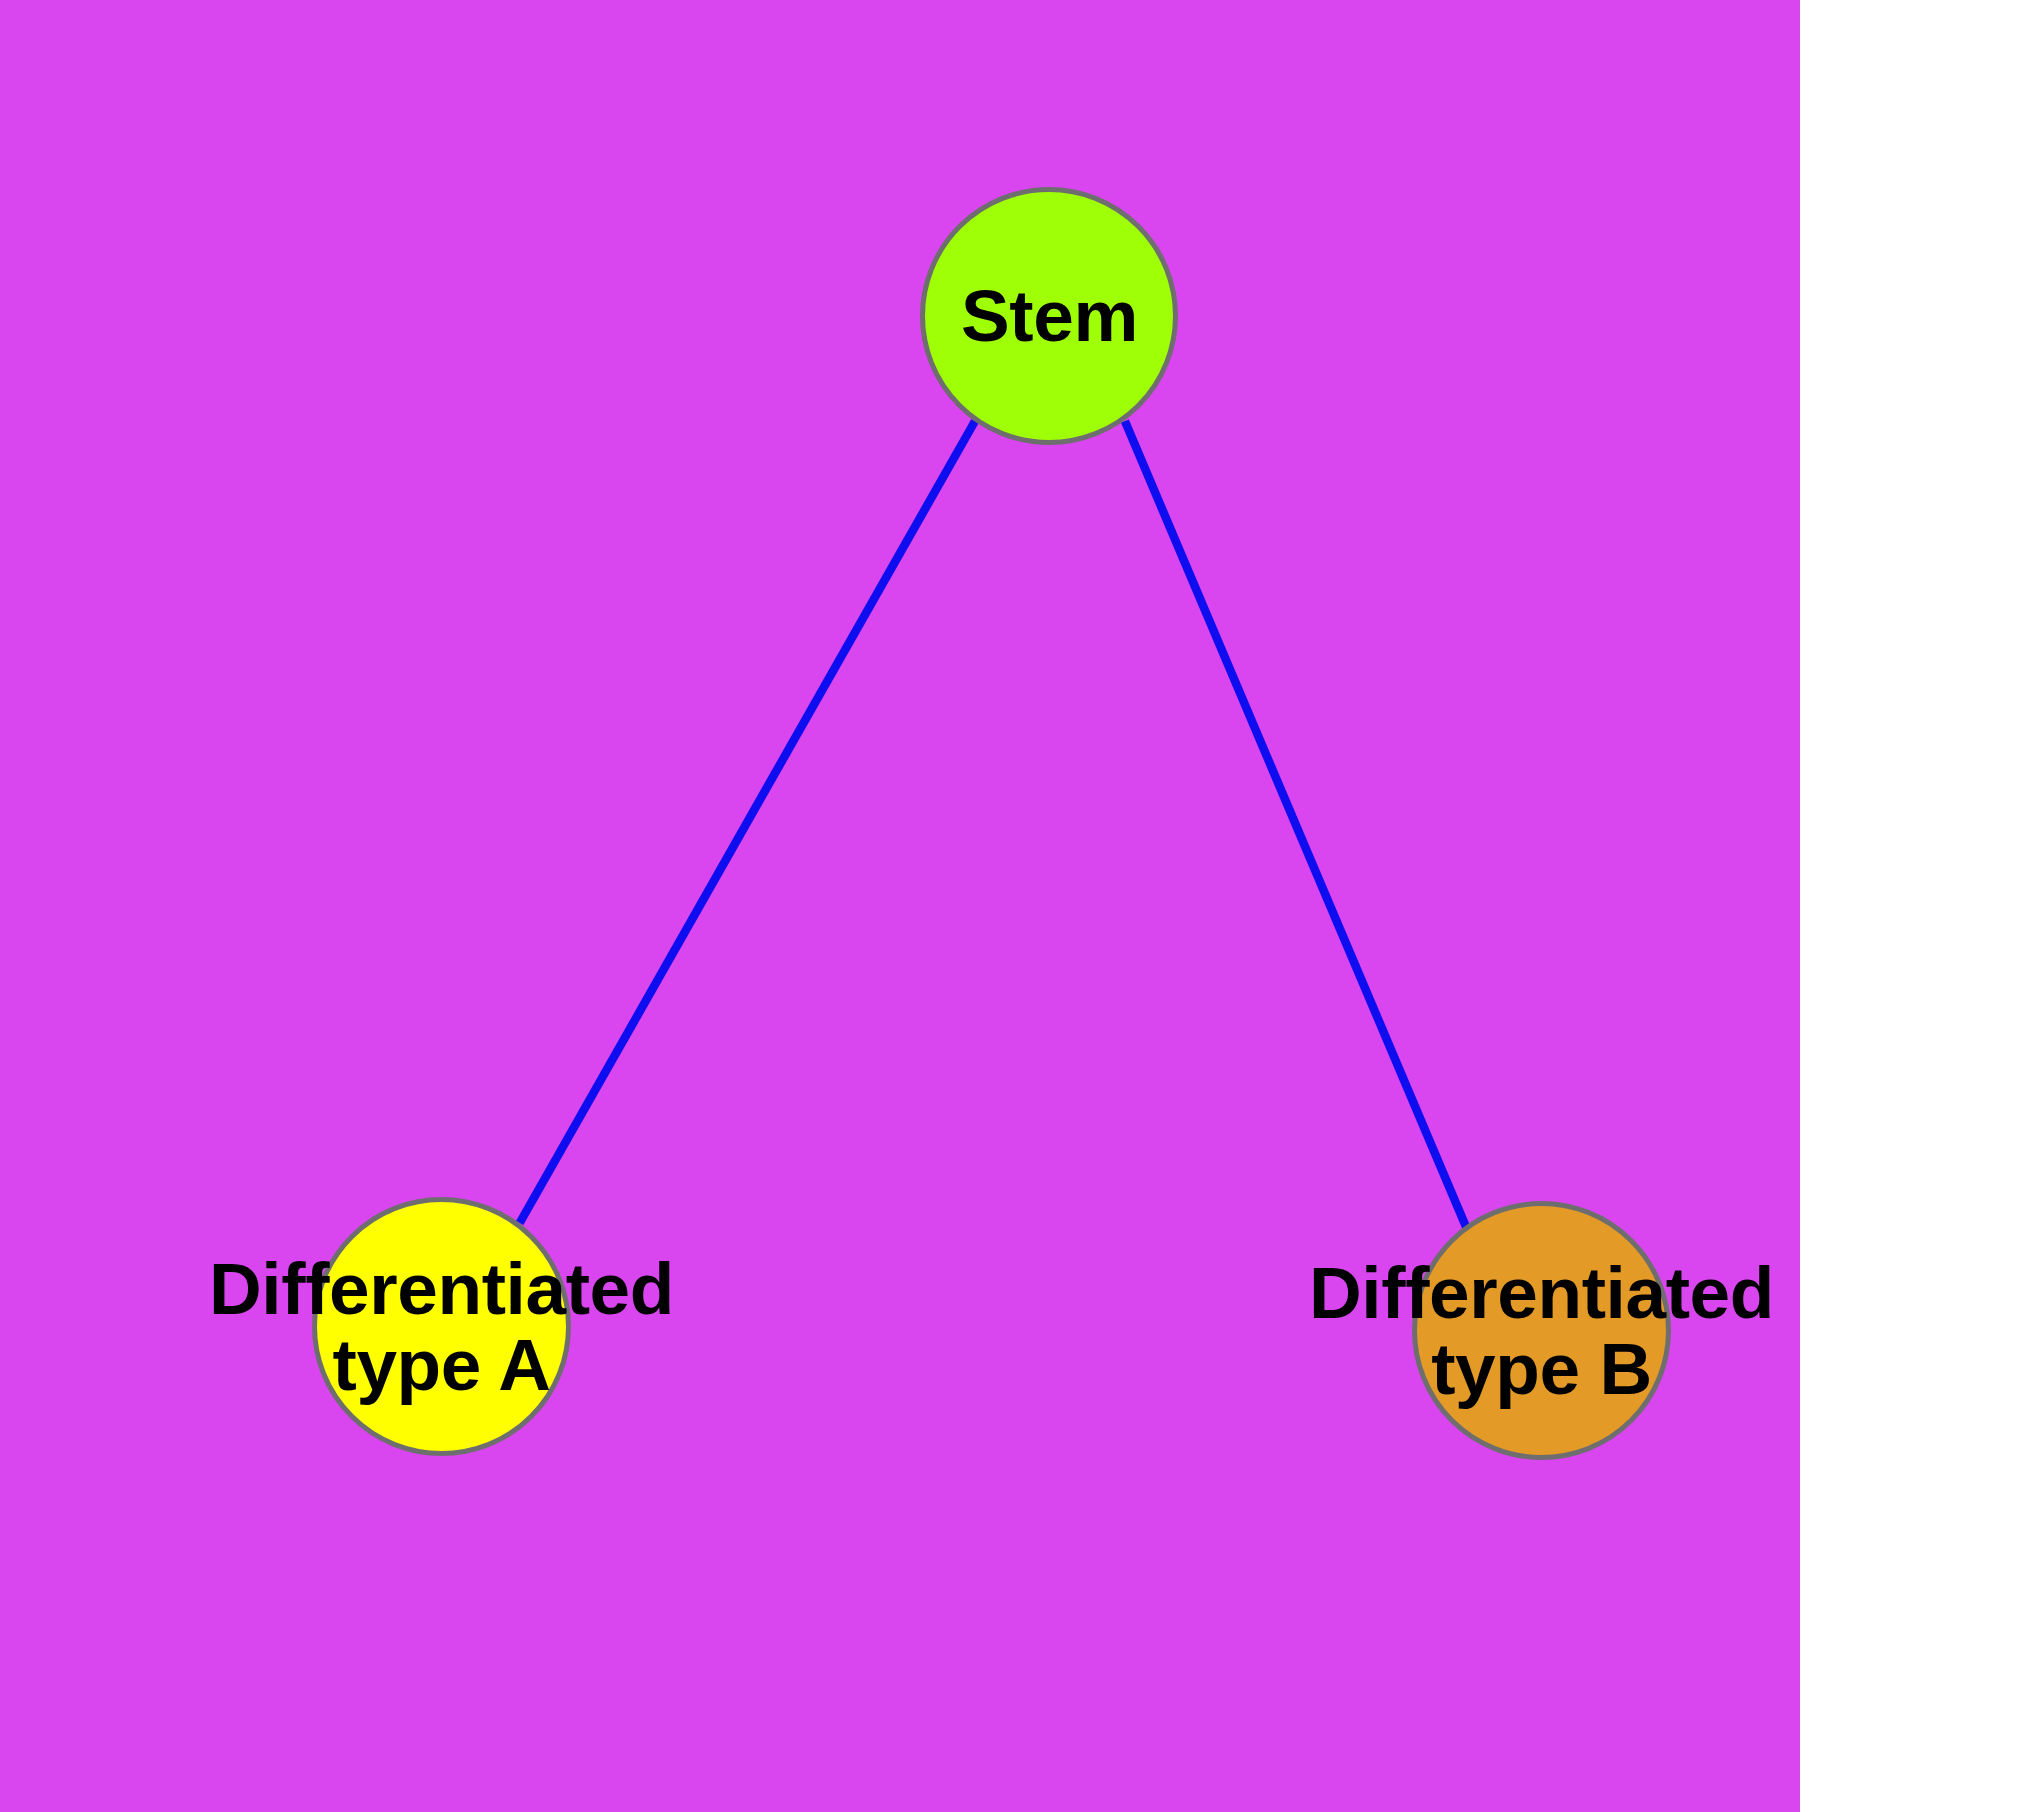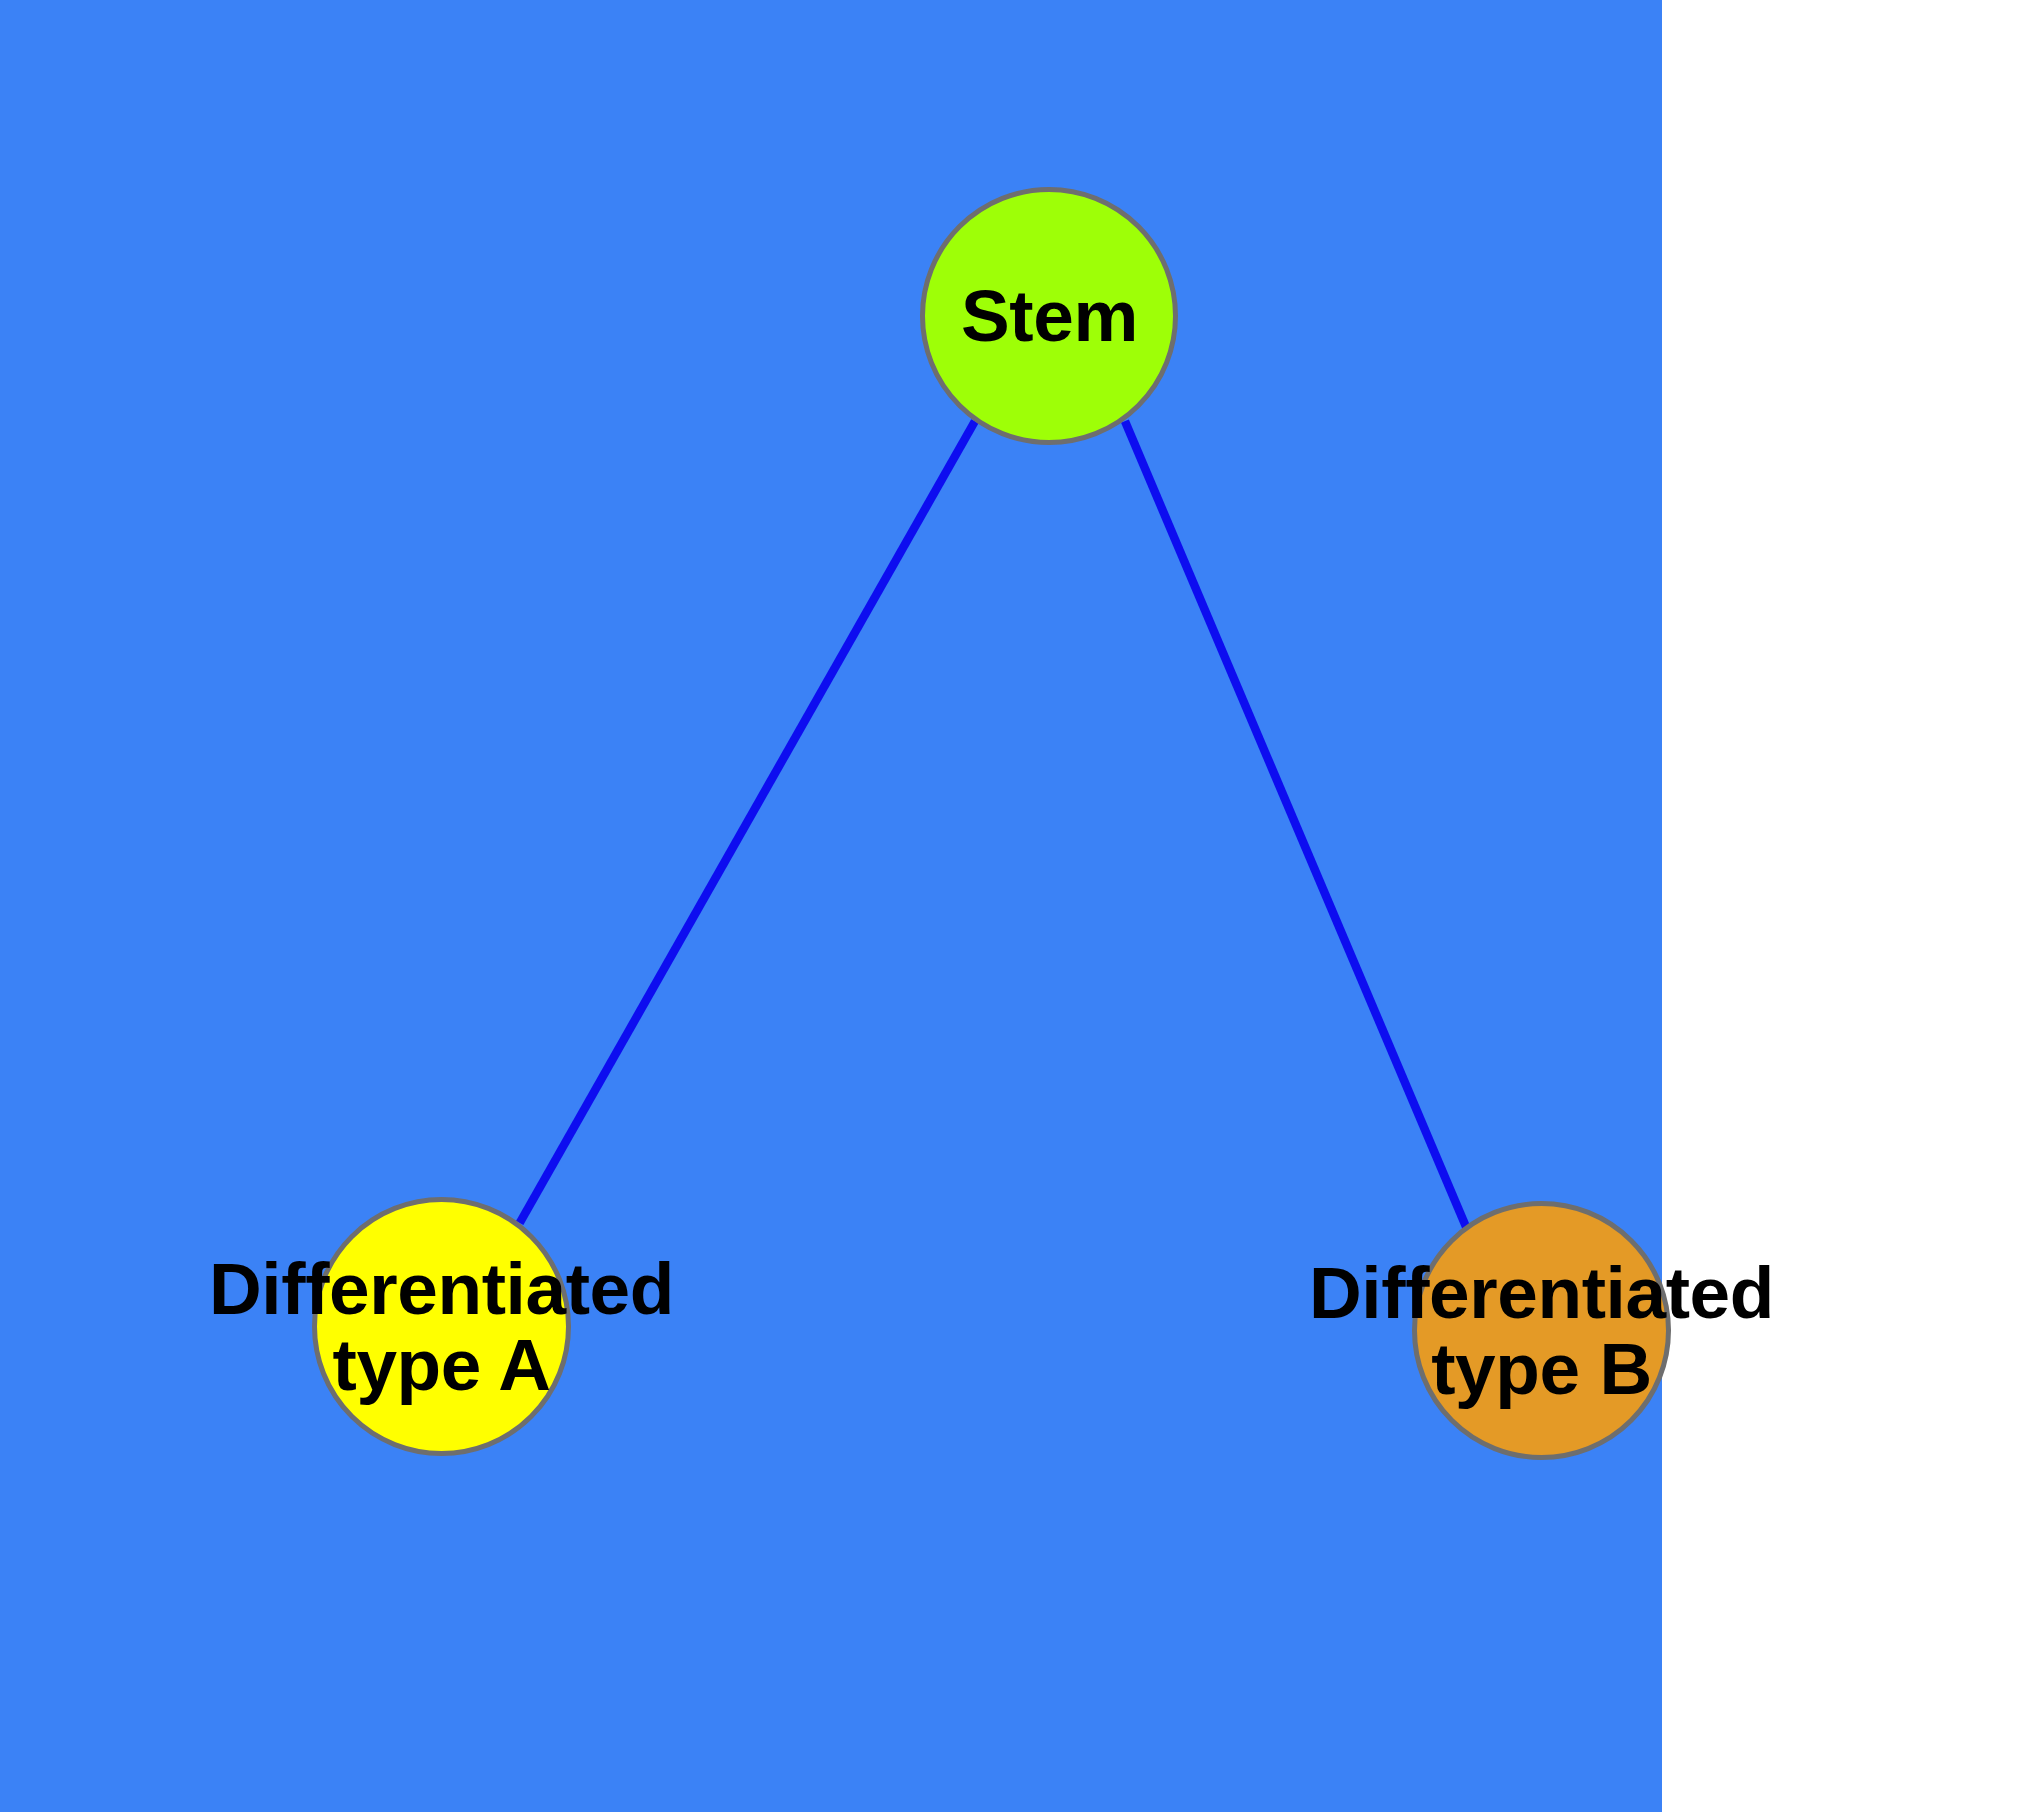--- a/index.html
+++ b/index.html
@@ -8,24 +8,23 @@
     padding: 0;
   }
   body {
     width: 2021px;
     height: 1812px;
     overflow: hidden;
     font-family: "Liberation Sans", sans-serif;
   }
   #canvas {
     position: relative;
-    width: 1649px;
+    width: 1800px;
     height: 1812px;
-    background: #3b82f6;
-    padding-left: 13px;
+    background: #d946ef;
   }
   #edge-layer {
     position: absolute;
     left: 0;
     top: 0;
     width: 2021px;
     height: 1812px;
   }
   .node {
     position: absolute;

